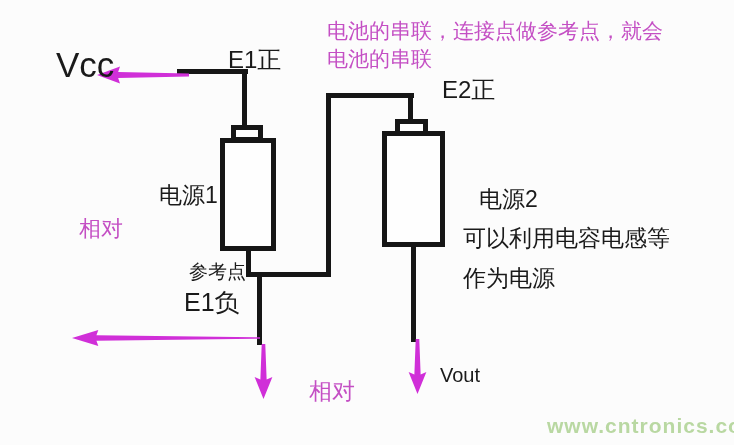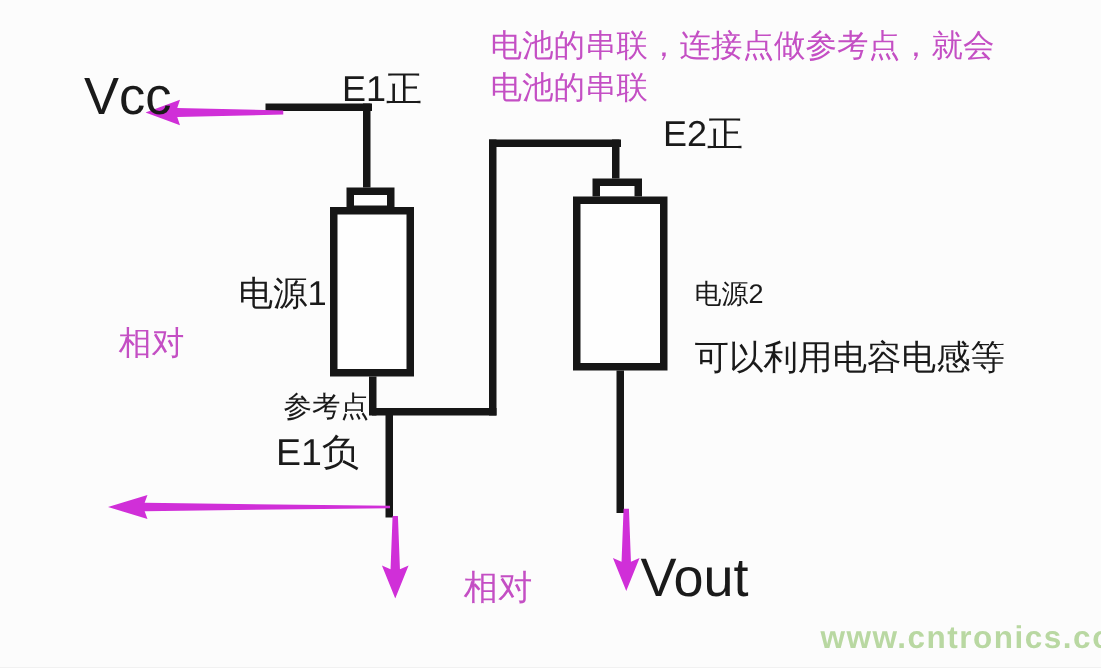--- a/index.html
+++ b/index.html
@@ -27,25 +27,25 @@
 
   
   .note-top       { left: 327px; top: 17px;  font-size: 21px; line-height: 28px; }
   .lbl-vcc        { left: 56px;  top: 45px;  font-size: 35px; }
   .lbl-e1pos      { left: 208px; top: 46px;  font-size: 24px; margin-left: 20px; }
   .lbl-e2pos      { left: 442px; top: 76px;  font-size: 24px; }
   .lbl-source1    { left: 132px; top: 182px; font-size: 23px; margin-left: 27px; }
   .lbl-rel-left   { left: 79px;  top: 216px; font-size: 22px; }
   .lbl-refpoint   { left: 189px; top: 261px; font-size: 19px; }
   .lbl-e1neg      { left: 184px; top: 288px; font-size: 25px; }
-  .lbl-source2    { left: 463px; top: 186px; font-size: 18px; }
+  .lbl-source2    { left: 479px; top: 186px; font-size: 23px; }
   .lbl-s2note1    { left: 463px; top: 225px; font-size: 23px; text-align: center; }
   .lbl-s2note2    { left: 463px; top: 265px; font-size: 23px; }
   .lbl-rel-bottom { left: 309px; top: 378px; font-size: 23px; }
-  .lbl-vout       { left: 427px; top: 364px; font-size: 36px; }
+  .lbl-vout       { left: 440px; top: 364px; font-size: 20px; }
   .watermark      { left: 547px; top: 414px; font-size: 21px; }
 
   
   .w-vcc-h    { left: 177px; top: 69px;  width: 71px; height: 5px; }
   .w-e1-drop  { left: 242px; top: 69px;  width: 5px;  height: 60px; }
   .w-b1-bot   { left: 246px; top: 248px; width: 5px;  height: 29px; }
   .w-junc-h   { left: 248px; top: 272px; width: 83px; height: 5px; }
   .w-ref-drop { left: 257px; top: 275px; width: 5px;  height: 70px; }
   .w-mid-v    { left: 326px; top: 93px;  width: 5px;  height: 184px; }
   .w-e2-h     { left: 326px; top: 93px;  width: 88px; height: 5px; }
@@ -104,20 +104,21 @@
   </svg>
 
   <div class="txt lbl-vcc">Vcc</div>
   <div class="txt lbl-e1pos">E1正</div>
   <div class="txt lbl-e2pos">E2正</div>
   <div class="txt lbl-source1">电源1</div>
   <div class="txt lbl-refpoint">参考点</div>
   <div class="txt lbl-e1neg">E1负</div>
   <div class="txt lbl-source2">电源2</div>
   <div class="txt lbl-s2note1">可以利用电容电感等</div>
+  <div class="txt lbl-s2note2">作为电源</div>
   <div class="txt lbl-vout">Vout</div>
 
   <div class="txt magenta lbl-rel-left">相对</div>
   <div class="txt magenta lbl-rel-bottom">相对</div>
 
   <div class="watermark">www.cntronics.com</div>
 
 </div>
 
 </body></html>

